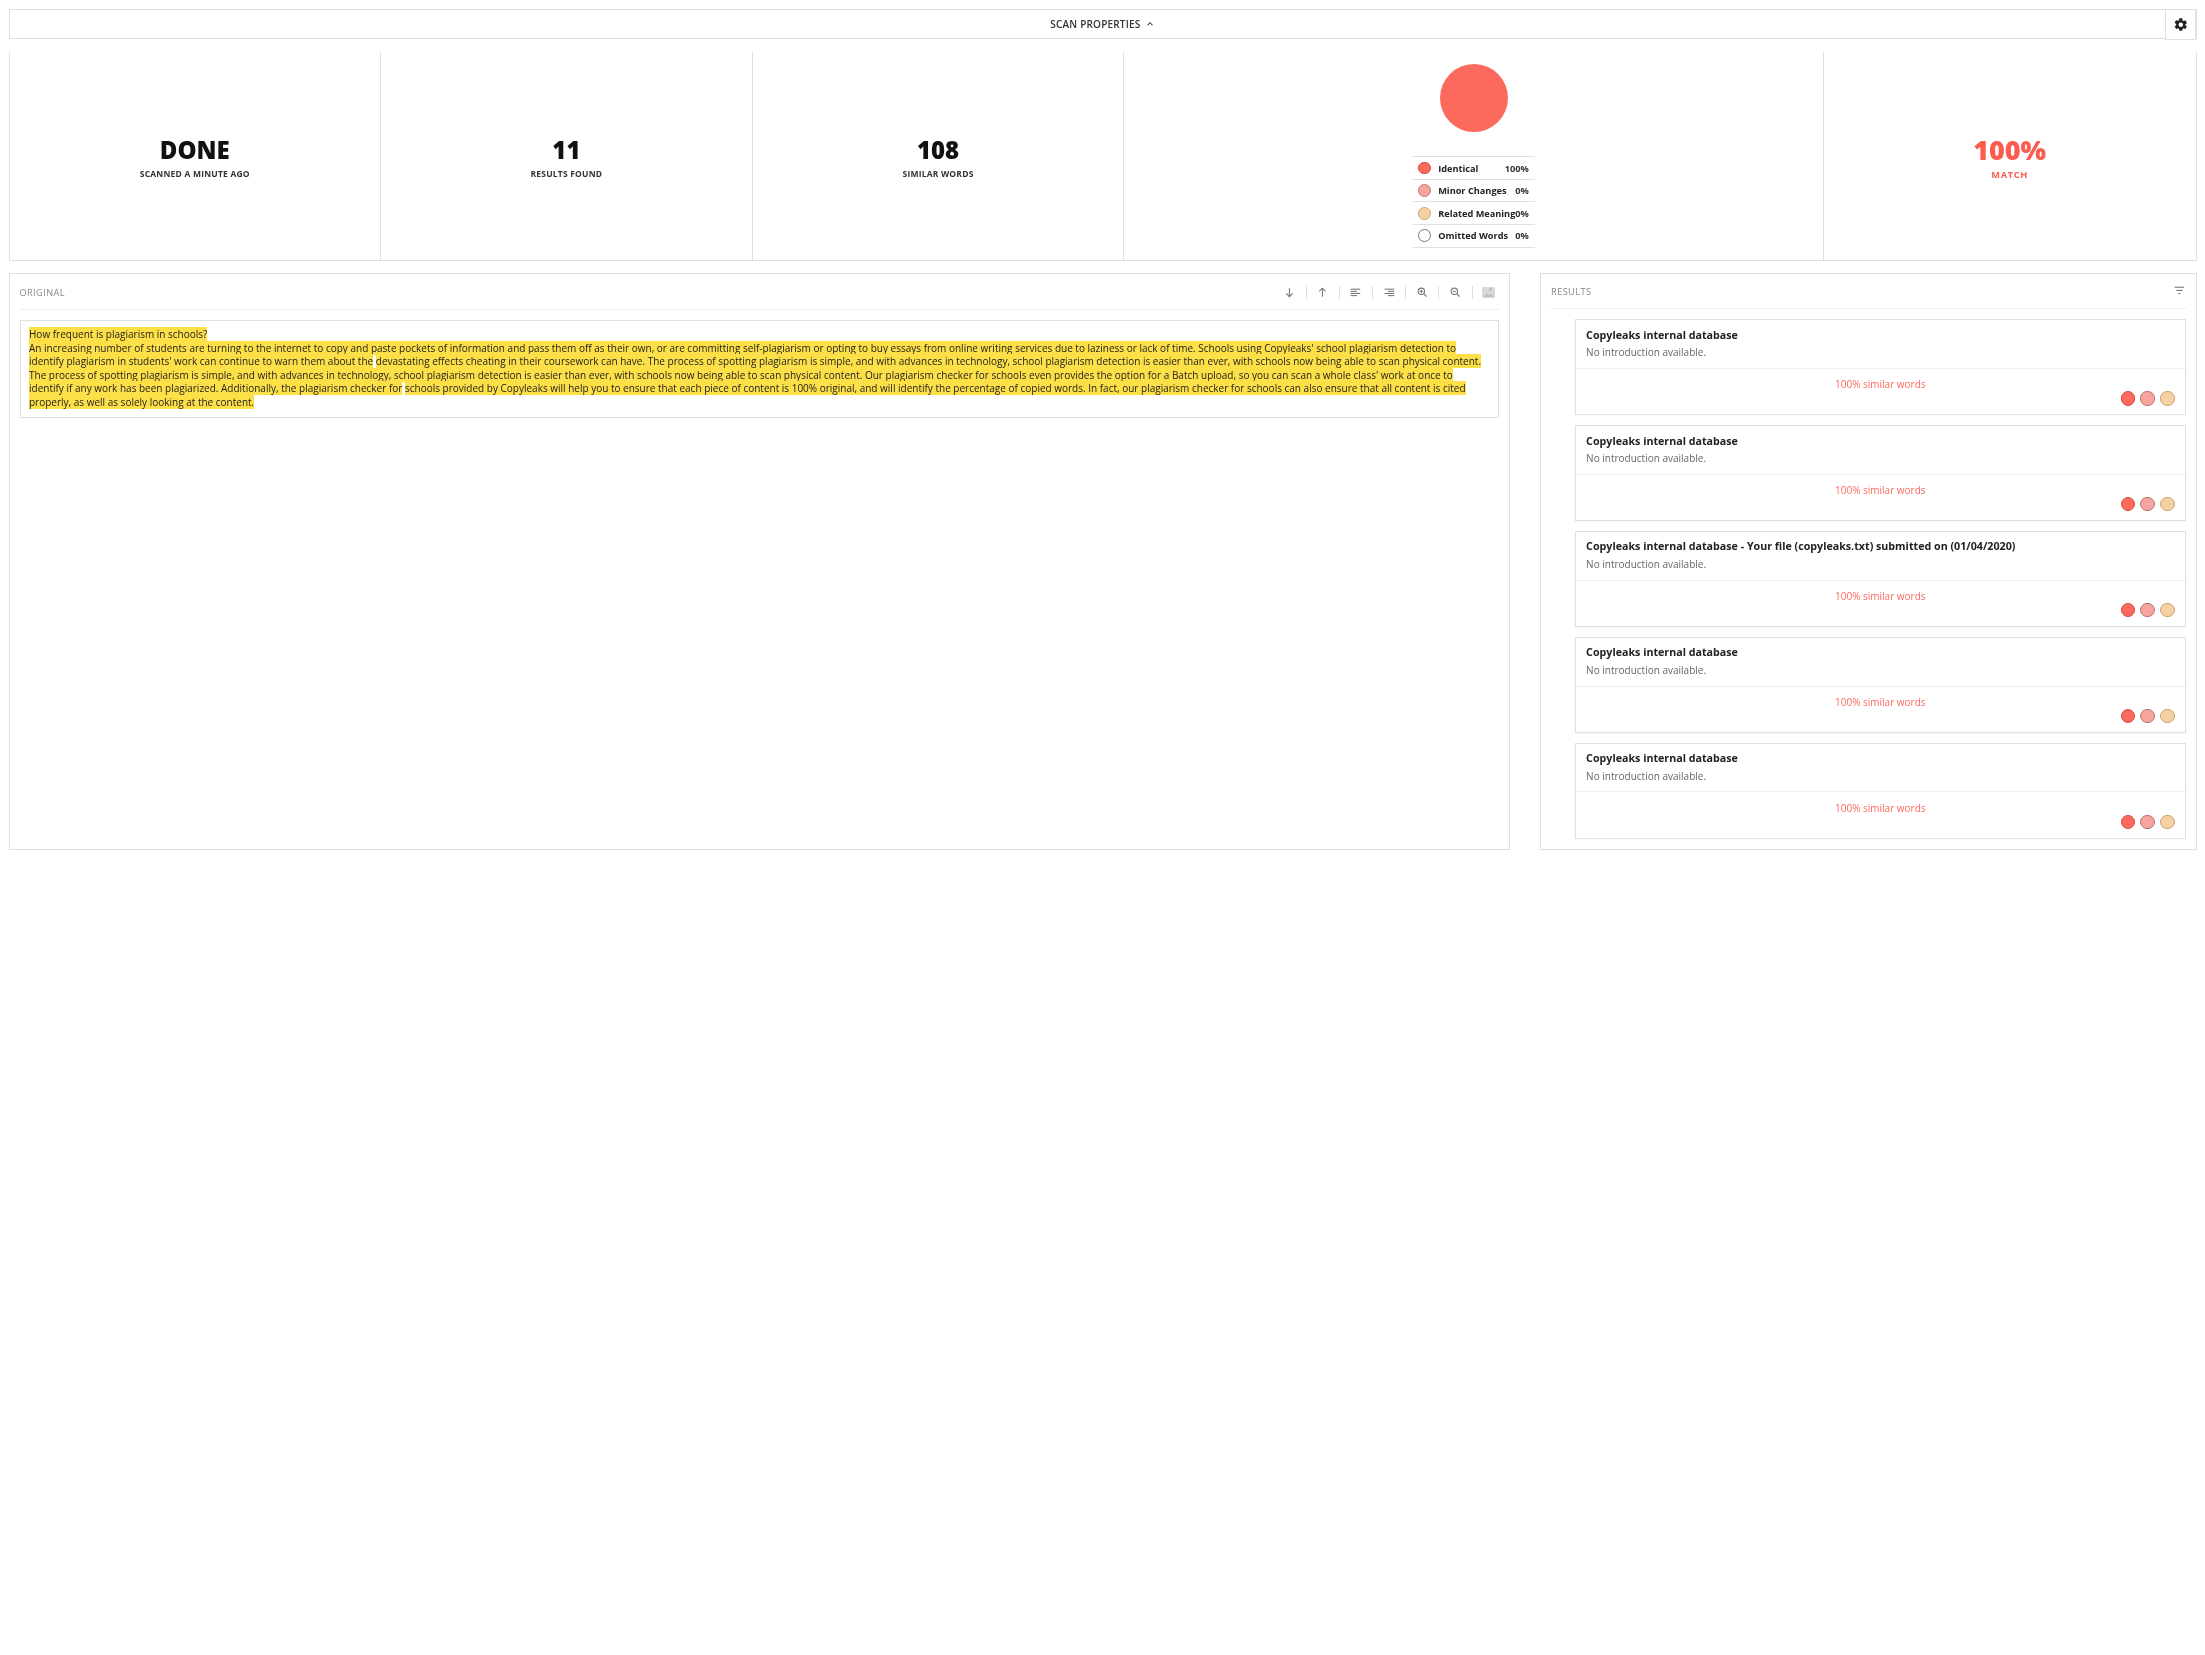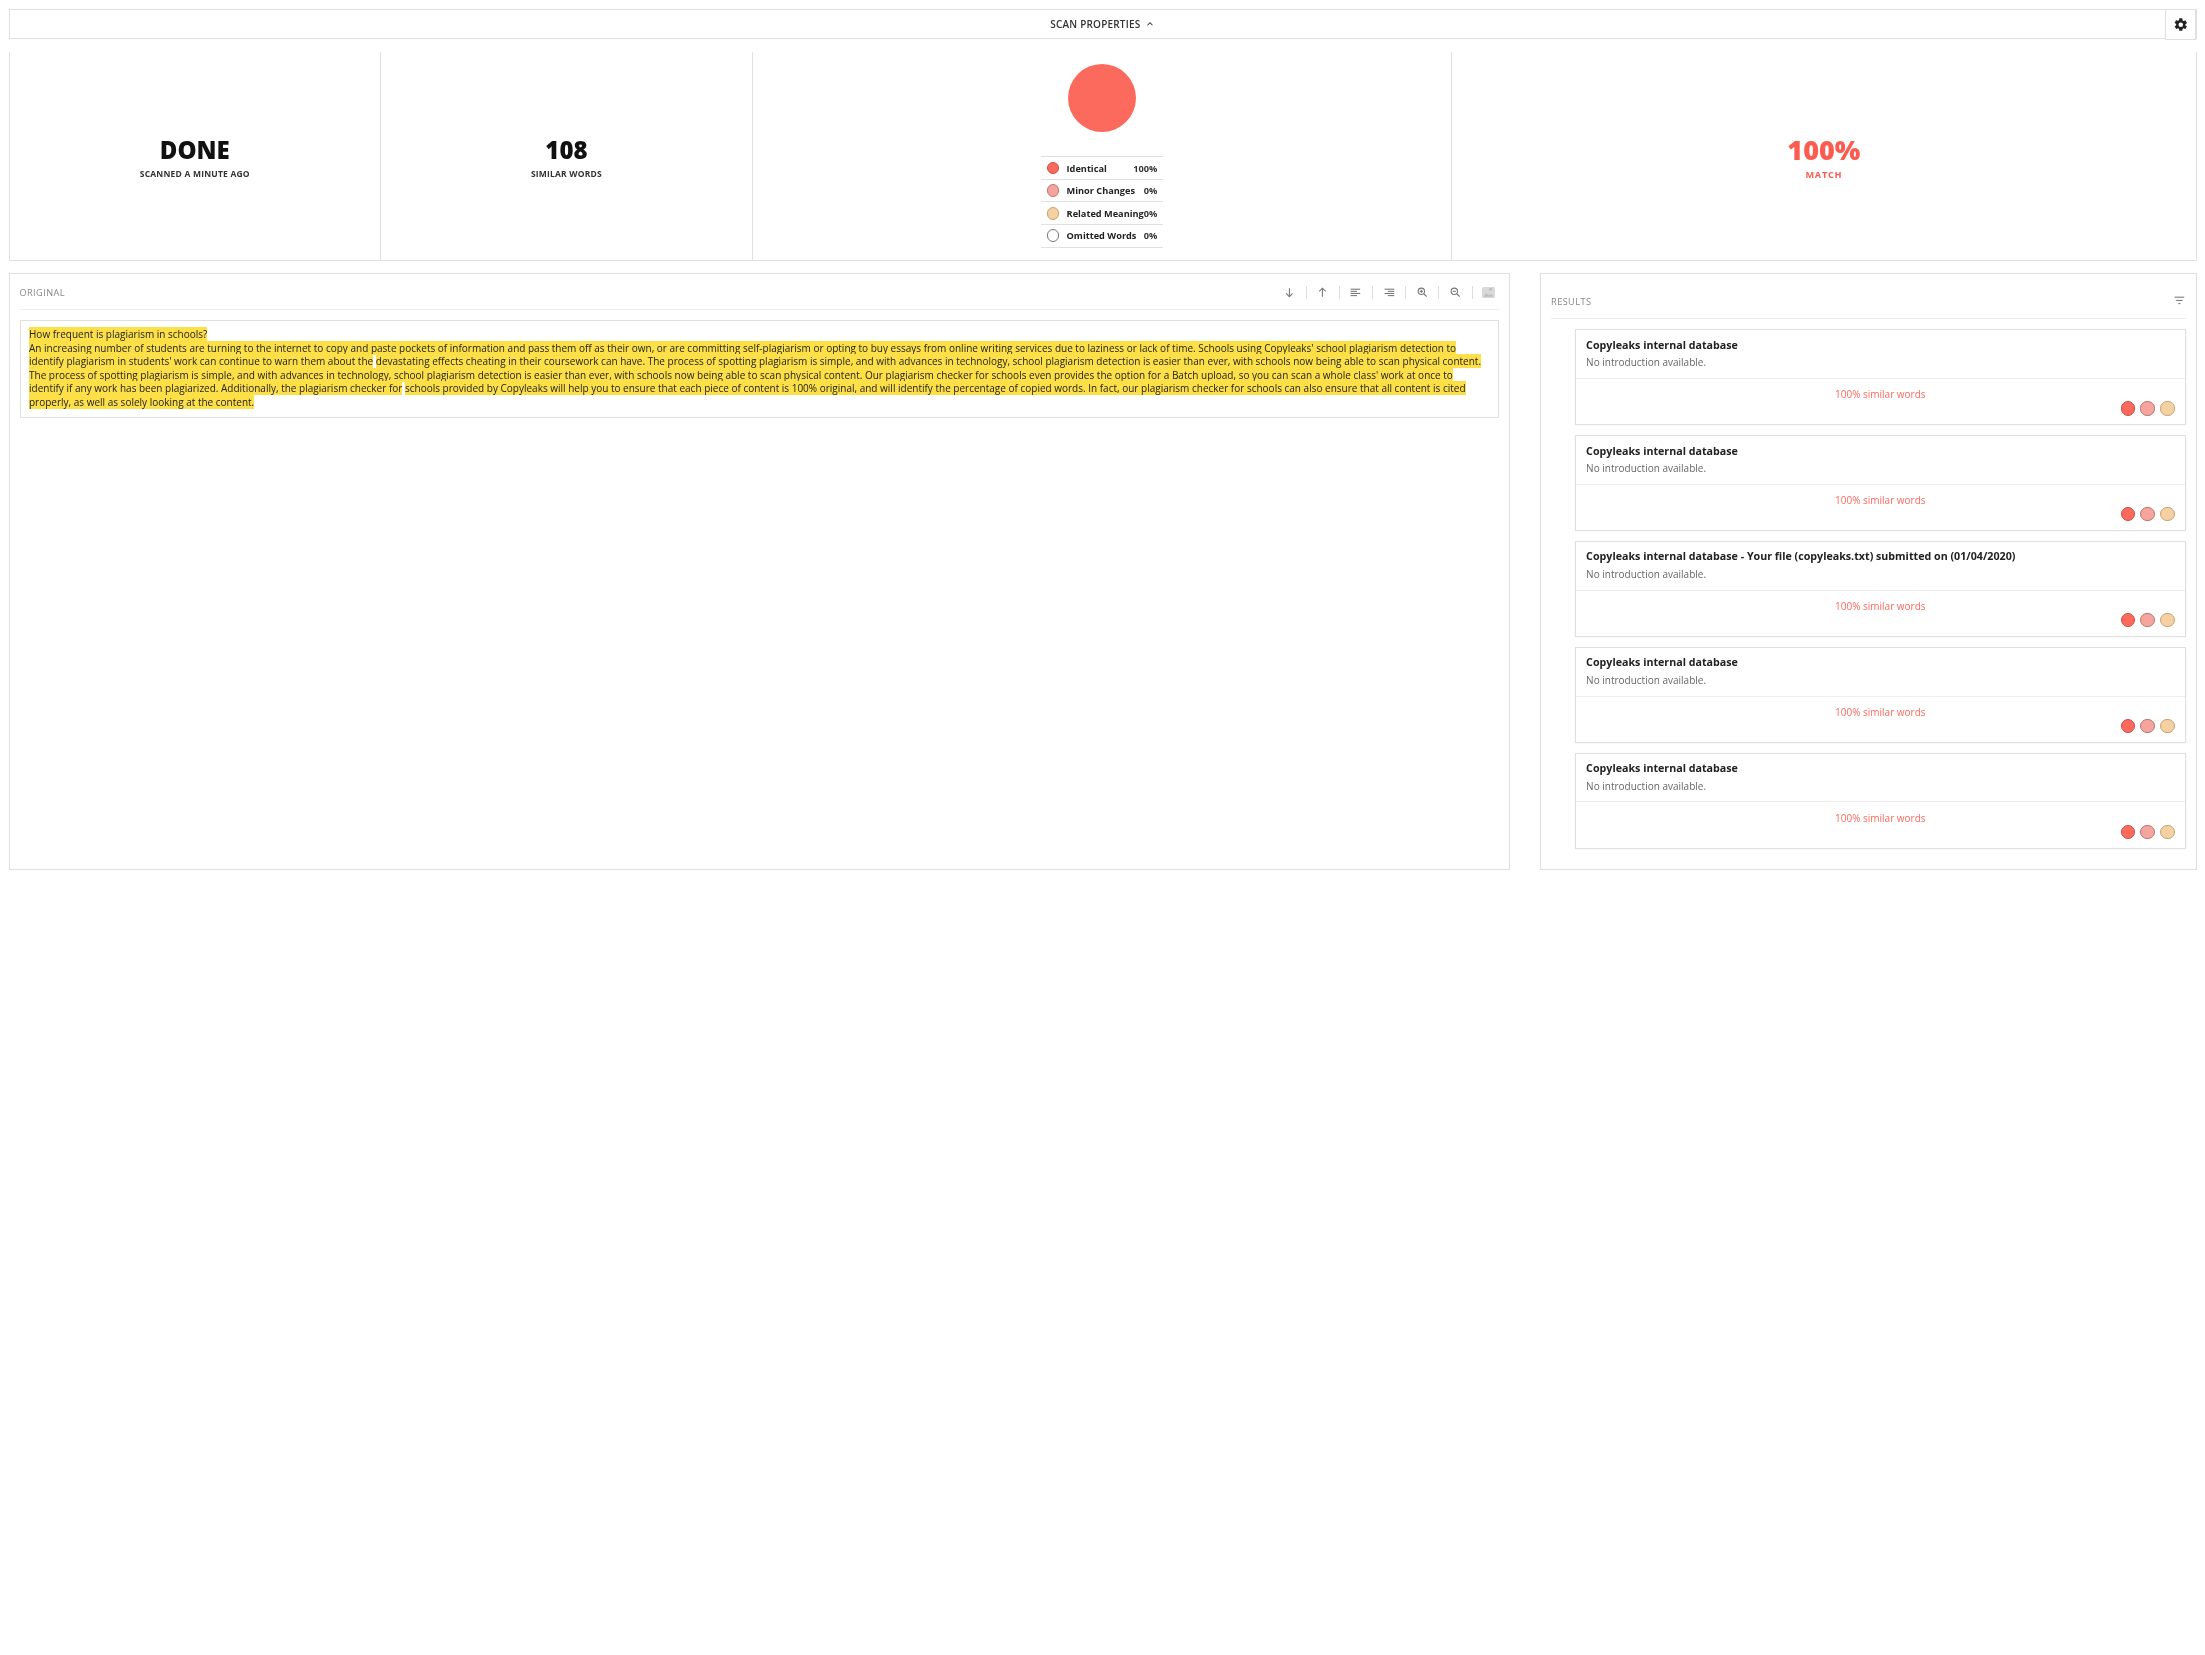--- a/index.html
+++ b/index.html
@@ -77,21 +77,21 @@
   margin-right: 7.1px;
 }
 .leg-circle.red { background: #fc6a5e; border-color: #d24a3e; }
 .leg-circle.pink { background: #f5a59d; border-color: #c27770; }
 .leg-circle.tan { background: #f5d0a3; border-color: #c9a371; }
 .leg-circle.white { background: #fff; border-color: #777; }
 .legend-row .lbl { flex: 1; }
 .legend-row .val { color: #333; }
 .main-area { display: flex; gap: 30px; margin-top: 11.4px; }
 .left-pane { flex: 1; border: 0.7px solid #e0e0e0; padding: 10px 10px; }
-.right-pane { flex: 0 0 30%; border: 0.7px solid #e0e0e0; padding: 20px 10px; }
+.right-pane { flex: 0 0 30%; border: 0.7px solid #e0e0e0; padding: 10px 10px; }
 .pane-header {
   display: flex; align-items: center; color: #888; font-size: 9.2px;
   letter-spacing: 0.4px; padding-bottom: 8.5px; border-bottom: 0.7px solid #eee;
 }
 .pane-header .spacer { flex: 1; }
 .toolbar { display: flex; align-items: center; gap: 2.8px; }
 .tool-ic {
   width: 21.3px; height: 17px; display: flex; align-items: center; justify-content: center;
   color: #777; cursor: pointer;
 }
@@ -145,20 +145,24 @@
       </svg>
   </div>
 </div>
 
 <div class="stats-row">
   <div class="stat-cell">
     <div class="stat-big">DONE</div>
     <div class="stat-sub">SCANNED A MINUTE AGO</div>
   </div>
   <div class="stat-cell">
+    <div class="stat-big">11</div>
+    <div class="stat-sub">RESULTS FOUND</div>
+  </div>
+  <div class="stat-cell">
     <div class="stat-big">108</div>
     <div class="stat-sub">SIMILAR WORDS</div>
   </div>
   <div class="stat-cell chart-cell">
     <div class="pie"></div>
     <div class="legend-table">
       <div class="legend-row">
         <div class="leg-circle red"></div>
         <div class="lbl">Identical</div>
         <div class="val">100%</div>

